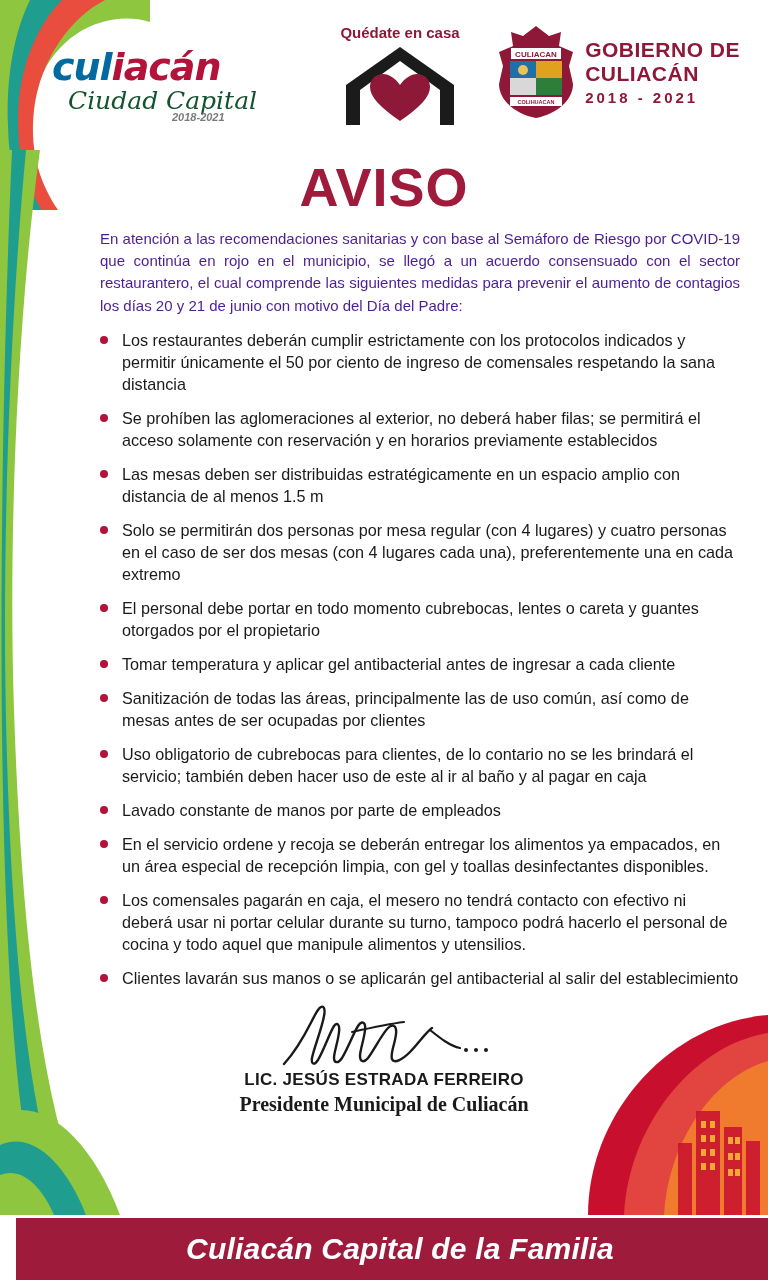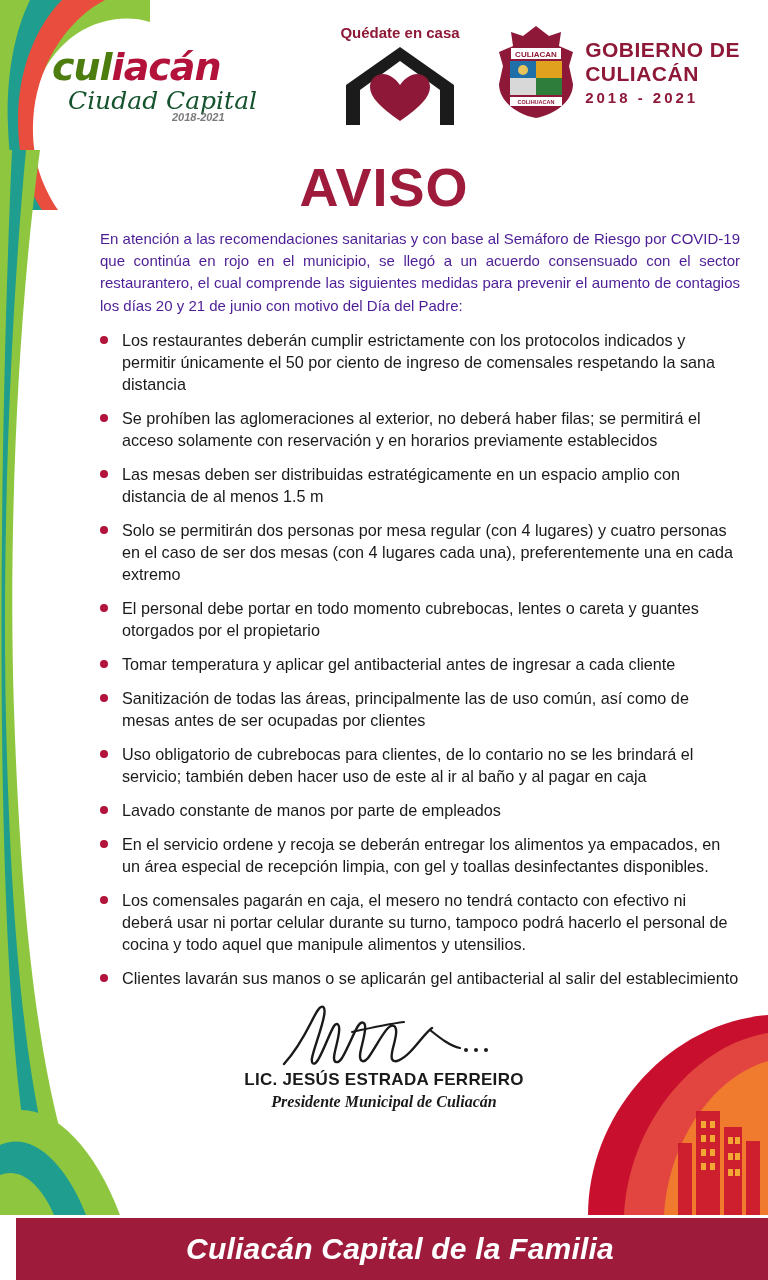--- a/index.html
+++ b/index.html
@@ -69,21 +69,21 @@
   .logo-culiacan .word {
     font-family: "DejaVu Sans", sans-serif;
     font-weight: bold;
     font-style: italic;
     font-size: 38px;
     letter-spacing: -1px;
     line-height: 1;
     color: #b3123a;
     margin: 0;
   }
-  .logo-culiacan .word .tealpart { color: #4d7c0f; text-align: right; }
+  .logo-culiacan .word .tealpart { color: #0369a1; text-align: right; }
   .logo-culiacan .sub {
     font-family: "DejaVu Serif", serif;
     font-style: italic;
     font-size: 25px;
     color: #14532d;
     margin: 2px 0 0 16px;
     line-height: 1;
   }
   .logo-culiacan .years {
     font-family: "Liberation Sans", sans-serif;
@@ -198,23 +198,22 @@
   .sign-name {
     font-family: "Liberation Sans", sans-serif;
     font-weight: bold;
     font-size: 17px;
     color: #1a1a1a;
     letter-spacing: 0.3px;
     margin-top: -4px;
   }
   .sign-role {
     font-family: "Liberation Serif", serif;
-    font-style: italic;
-    font-weight: bold;
-    font-size: 16px;
+    font-weight: bold;
+    font-size: 20px;
     color: #1a1a1a;
     margin-top: 3px;
   }
 
   
   .footer {
     position: absolute;
     left: 16px; bottom: 0;
     width: 768px;
     height: 62px;

